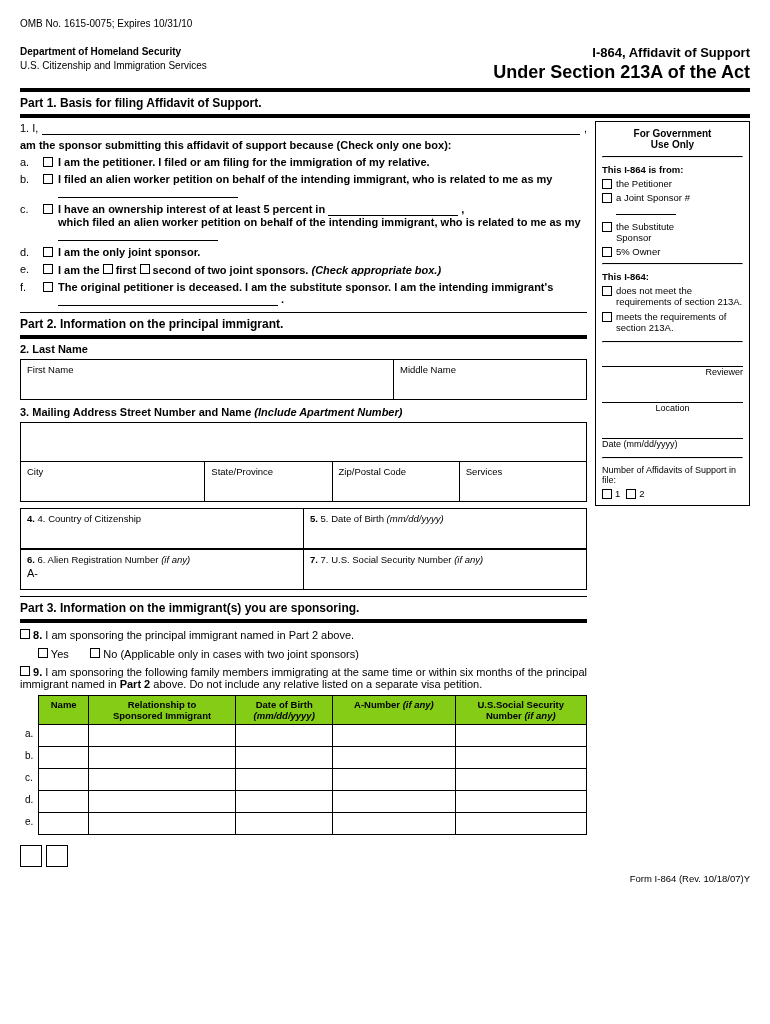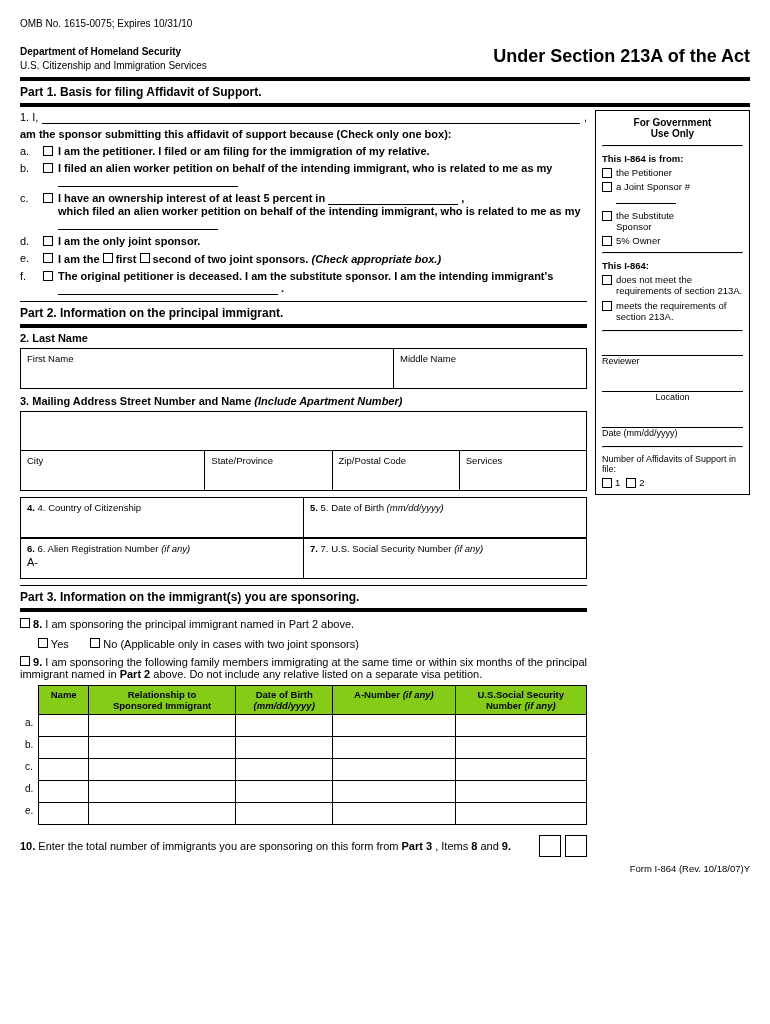--- a/index.html
+++ b/index.html
@@ -98,21 +98,21 @@
     .underline-field {
       border-bottom: 1px solid #000;
       display: inline-block;
       min-width: 60px;
     }
     .govt-divider {
       border-top: 1px solid #000;
       margin: 6px 0;
     }
     .reviewer-label {
-      text-align: left;
+      text-align: right;
       font-size: 9px;
       margin-top: 2px;
     }
     .location-label {
       text-align: center;
       font-size: 9px;
       margin-top: 8px;
     }
     .date-label {
       font-size: 9px;
@@ -254,20 +254,21 @@
 
 <div class="header-top">
   <span>OMB No. 1615-0075; Expires 10/31/10</span>
 </div>
 <div class="header-main">
   <div class="dept-info">
     <div class="dept-name">Department of Homeland Security</div>
     <div>U.S. Citizenship and Immigration Services</div>
   </div>
   <div class="form-title">
+    <div class="title-line1">I-864, Affidavit of Support</div>
     <div class="title-line2">Under Section 213A of the Act</div>
   </div>
 </div>
 
 <hr class="thick-rule">
 
 <div class="section-header">Part 1.  Basis for filing Affidavit of Support.</div>
 <hr class="thick-rule">
 
 <div class="main-layout">
@@ -479,29 +480,20 @@
           <td></td>
           <td></td>
           <td></td>
           <td></td>
           <td></td>
         </tr>
       </tbody>
     </table>
 
     <div class="bottom-row" style="margin-top:10px;">
-      <span>
-        <strong>10.</strong>
-        <span>Enter the total number of immigrants you are sponsoring on this form from</span>
-        <strong>Part 3</strong>
-        <span>, Items</span>
-        <strong>8</strong>
-        <span>and</span>
-        <strong>9.</strong>
-      </span>
       <div class="total-boxes">
         <div class="total-box"></div>
         <div class="total-box"></div>
       </div>
     </div>
 
   </div>
 
   <div class="govt-box">
     <div class="govt-box-title">

